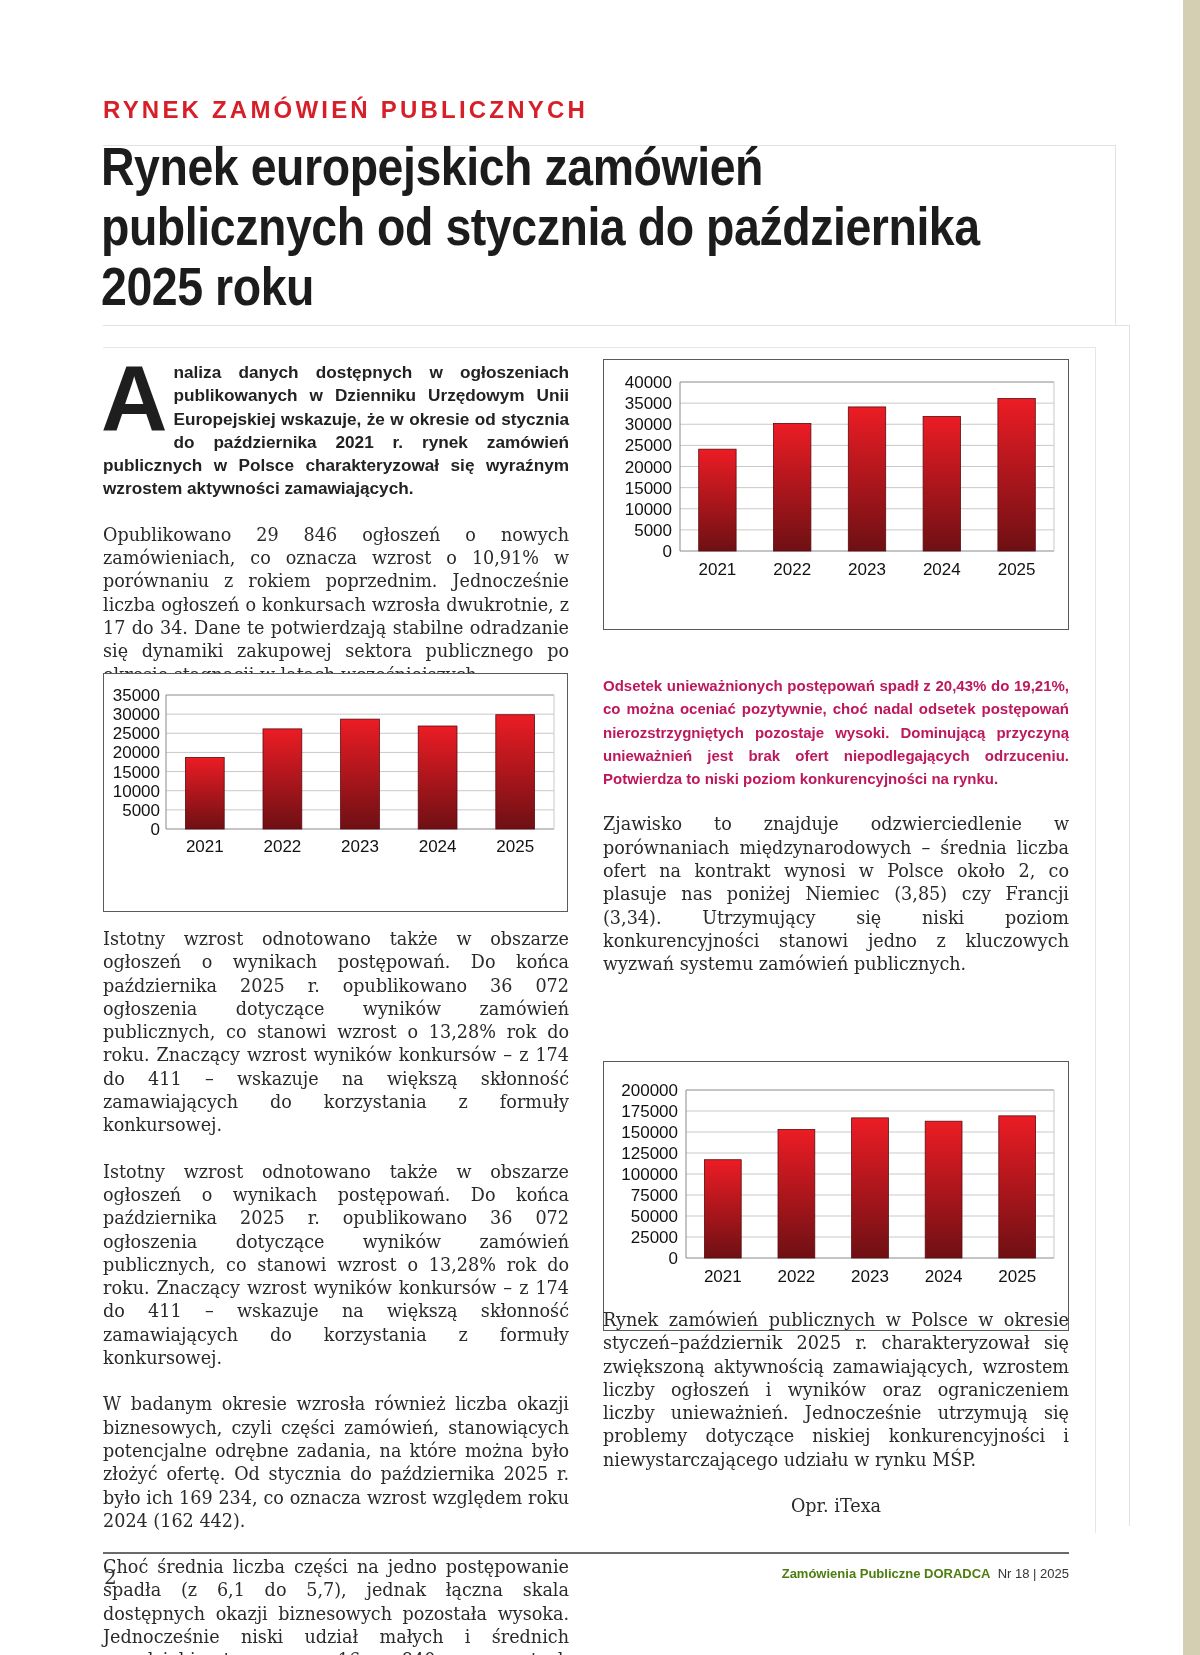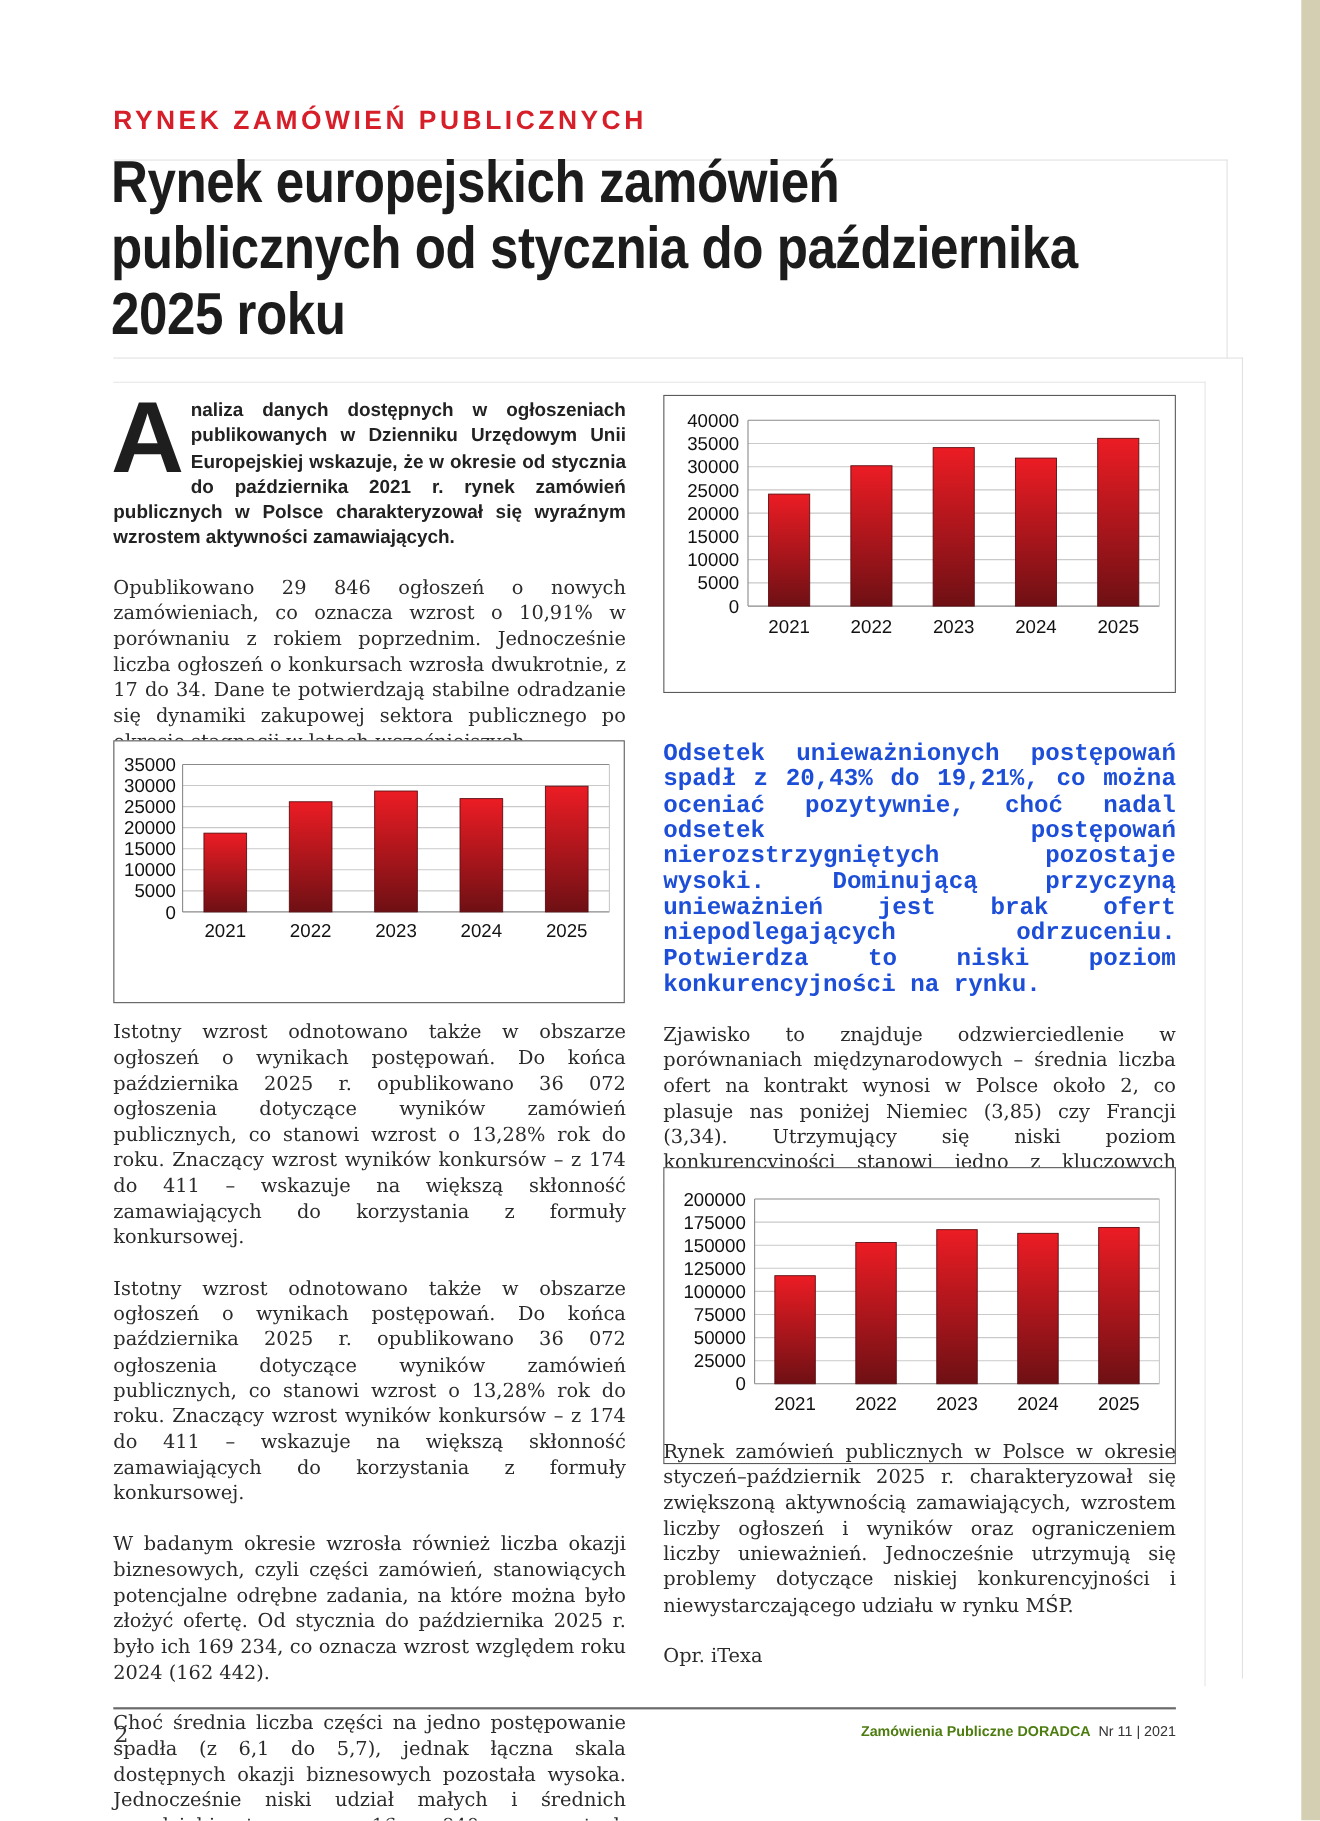--- a/index.html
+++ b/index.html
@@ -15,26 +15,26 @@
   .section-label { position:absolute; left:103px; top:96px; font-family:"Liberation Sans", sans-serif;
              font-weight:bold; font-size:24px; letter-spacing:3.2px; color:#d71f2a; }
   .title { position:absolute; left:101px; top:136px; width:1000px; font-family:"Liberation Sans", sans-serif;
            font-weight:bold; font-size:54px; line-height:60px; color:#1c1c1c; letter-spacing:-0.5px;
            transform:scaleX(0.86); transform-origin:left top; width:1160px; }
   .col { position:absolute; width:466px; }
   .col-left { left:103px; }
   .col-right { left:603px; }
   p { margin:0; text-align:justify; font-size:17.6px; line-height:23.3px; }
   .lead { font-family:"Liberation Sans", sans-serif; font-weight:bold; font-size:17.2px; line-height:23.3px; color:#222; }
-  .bold-p { font-family:Liberation Mono, monospace; font-weight:bold; font-size:22px; line-height:23.3px; color:#1d4ed8; }
+  .bold-p { font-family:Liberation Sans, sans-serif; font-weight:bold; font-size:15px; line-height:23.3px; color:#be185d; }
   .dropcap { float:left; font-family:"Liberation Sans", sans-serif; font-weight:bold; font-size:92px;
              line-height:70px; height:70px; margin:2px 6px 0 -2px; color:#1e1e1e; }
   .chart-box { position:absolute; border:1.5px solid #5a5a5a; background:#fff; }
   .chart-box svg { display:block; }
-  .byline { text-align:left; }
+  .byline { text-align:center; }
   .footer-rule { position:absolute; left:103px; top:1552px; width:966px; height:2px; background:#6a6a6a; }
   .page-num { position:absolute; left:104px; top:1565px; font-size:20px; color:#333; }
   .footer-pub { position:absolute; right:131px; top:1566px; font-family:"Liberation Sans", sans-serif; font-size:13px; color:#333; }
   .footer-pub b { font-weight:bold; color:#4d7c0f; }
   .tick-label { font-family:"Liberation Sans", sans-serif; font-size:17px; fill:#111; }
 </style>
 </head>
 <body>
 
 <div class="strip"></div>
@@ -192,14 +192,14 @@
 
 <div class="col col-right" style="top:1309px;">
   <p>Rynek zamówień publicznych w Polsce w okresie styczeń–październik 2025 r. charakteryzował się zwiększoną aktywnością zamawiających, wzrostem liczby ogłoszeń i wyników oraz ograniczeniem liczby unieważnień. Jednocześnie utrzymują się problemy dotyczące niskiej konkurencyjności i niewystarczającego udziału w rynku MŚP.</p>
   <p class="byline" style="margin-top:23px;">Opr. iTexa</p>
 </div>
 
 <div class="footer-rule"></div>
 <div class="page-num">2</div>
 <div class="footer-pub">
   <b>Zamówienia Publiczne DORADCA</b>&nbsp;
-  <span>Nr 11 | 2021</span>
+  <span>Nr 18 | 2025</span>
 </div>
 
 </body></html>

